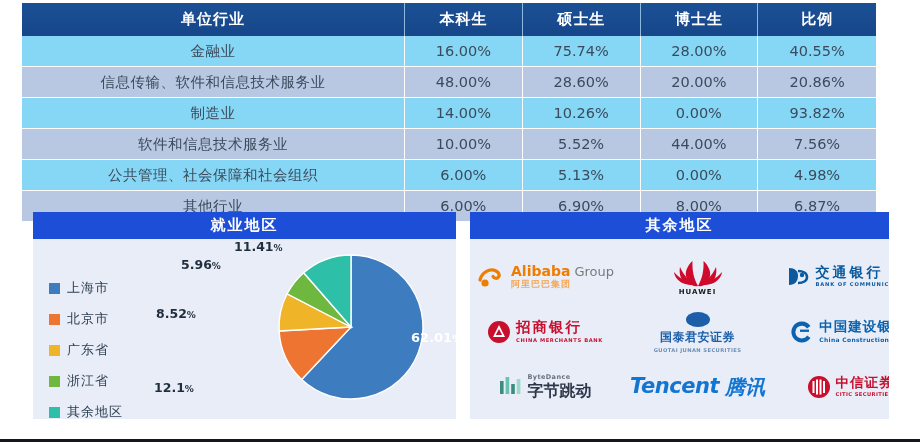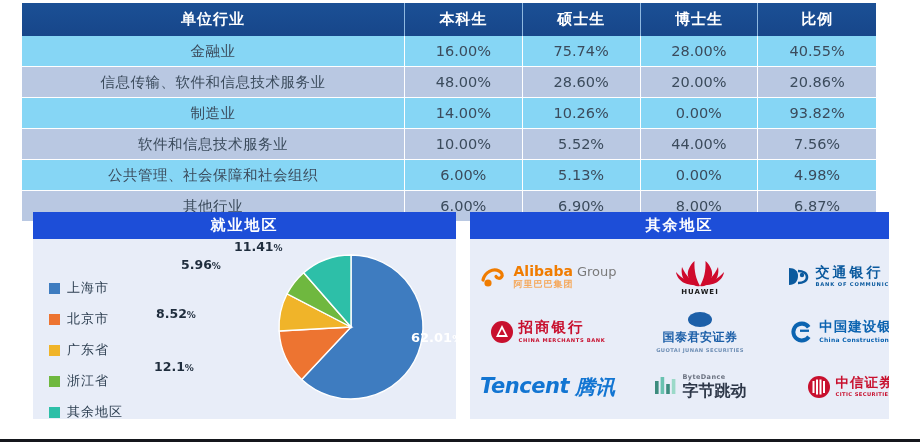--- a/index.html
+++ b/index.html
@@ -221,21 +221,21 @@
 
       <div class="pie-callout" style="left:76px;  top:-2px;">
         <span>11.41</span><span class="pct">%</span>
       </div>
       <div class="pie-callout" style="left:23px;  top:16px;">
         <span>5.96</span><span class="pct">%</span>
       </div>
       <div class="pie-callout" style="left:-2px;  top:65px;">
         <span>8.52</span><span class="pct">%</span>
       </div>
-      <div class="pie-callout" style="left:-4px;  top:118px;">
+      <div class="pie-callout" style="left:-4px;  top:139px;">
         <span>12.1</span><span class="pct">%</span>
       </div>
       <div class="pie-inner-label" style="left:213px; top:89px;">
         <span>62.01</span><span class="pct">%</span>
       </div>
     </div>
 
   </div>
 </div>
 
@@ -313,37 +313,37 @@
         <svg class="logo-mark" width="24" height="24" viewBox="0 0 24 24">
           <path d="M12 1.5A10.5 10.5 0 1 0 20.5 18l-3.3-2.6A6.4 6.4 0 1 1 17 8.4L20.4 6A10.5 10.5 0 0 0 12 1.5z" fill="#0B63B0"></path>
           <rect x="10" y="9.6" width="9" height="2.3" fill="#0B63B0"></rect>
         </svg>
         <div class="logo-text">
           <span class="logo-cn" style="color:#0B63B0;font-size:13.5px;letter-spacing:1px;">中国建设银行</span>
           <span class="logo-en" style="color:#0B63B0;margin-top:3px;font-size:6px;letter-spacing:.3px;">China Construction Bank</span>
         </div>
       </div>
 
-      <div class="logo-cell" style="width:155px;">
-        <div class="logo-text" style="flex-direction:row;align-items:center;gap:6px;">
-          <span style="color:#1275D2;font-size:21px;font-weight:bold;font-style:italic;letter-spacing:-.5px;">Tencent</span>
-          <span style="color:#1275D2;font-size:20px;font-weight:bold;font-style:italic;">腾讯</span>
-        </div>
-      </div>
-
       <div class="logo-cell" style="width:150px;">
         <svg class="logo-mark" width="24" height="22" viewBox="0 0 24 22">
           <rect x="1" y="5" width="3.6" height="13" fill="#3C8C7E"></rect>
           <rect x="6.6" y="1" width="3.6" height="17" fill="#69C2B0"></rect>
           <rect x="12.2" y="8" width="3.6" height="10" fill="#3C8C7E"></rect>
           <rect x="17.8" y="3" width="3.6" height="15" fill="#9BD9C8"></rect>
         </svg>
         <div class="logo-text">
           <span class="logo-en" style="color:#6b7280;font-size:6.5px;margin-bottom:2px;">ByteDance</span>
           <span class="logo-cn" style="color:#2d3748;font-size:16px;letter-spacing:0px;">字节跳动</span>
+        </div>
+      </div>
+
+      <div class="logo-cell" style="width:155px;">
+        <div class="logo-text" style="flex-direction:row;align-items:center;gap:6px;">
+          <span style="color:#1275D2;font-size:21px;font-weight:bold;font-style:italic;letter-spacing:-.5px;">Tencent</span>
+          <span style="color:#1275D2;font-size:20px;font-weight:bold;font-style:italic;">腾讯</span>
         </div>
       </div>
 
       <div class="logo-cell" style="width:150px;">
         <svg class="logo-mark" width="24" height="24" viewBox="0 0 24 24">
           <circle cx="12" cy="12" r="11" fill="#C8102E"></circle>
           <g fill="#ffffff">
             <rect x="5.5" y="6" width="2" height="12"></rect>
             <rect x="9" y="4.5" width="2" height="15"></rect>
             <rect x="12.5" y="4.5" width="2" height="15"></rect>

